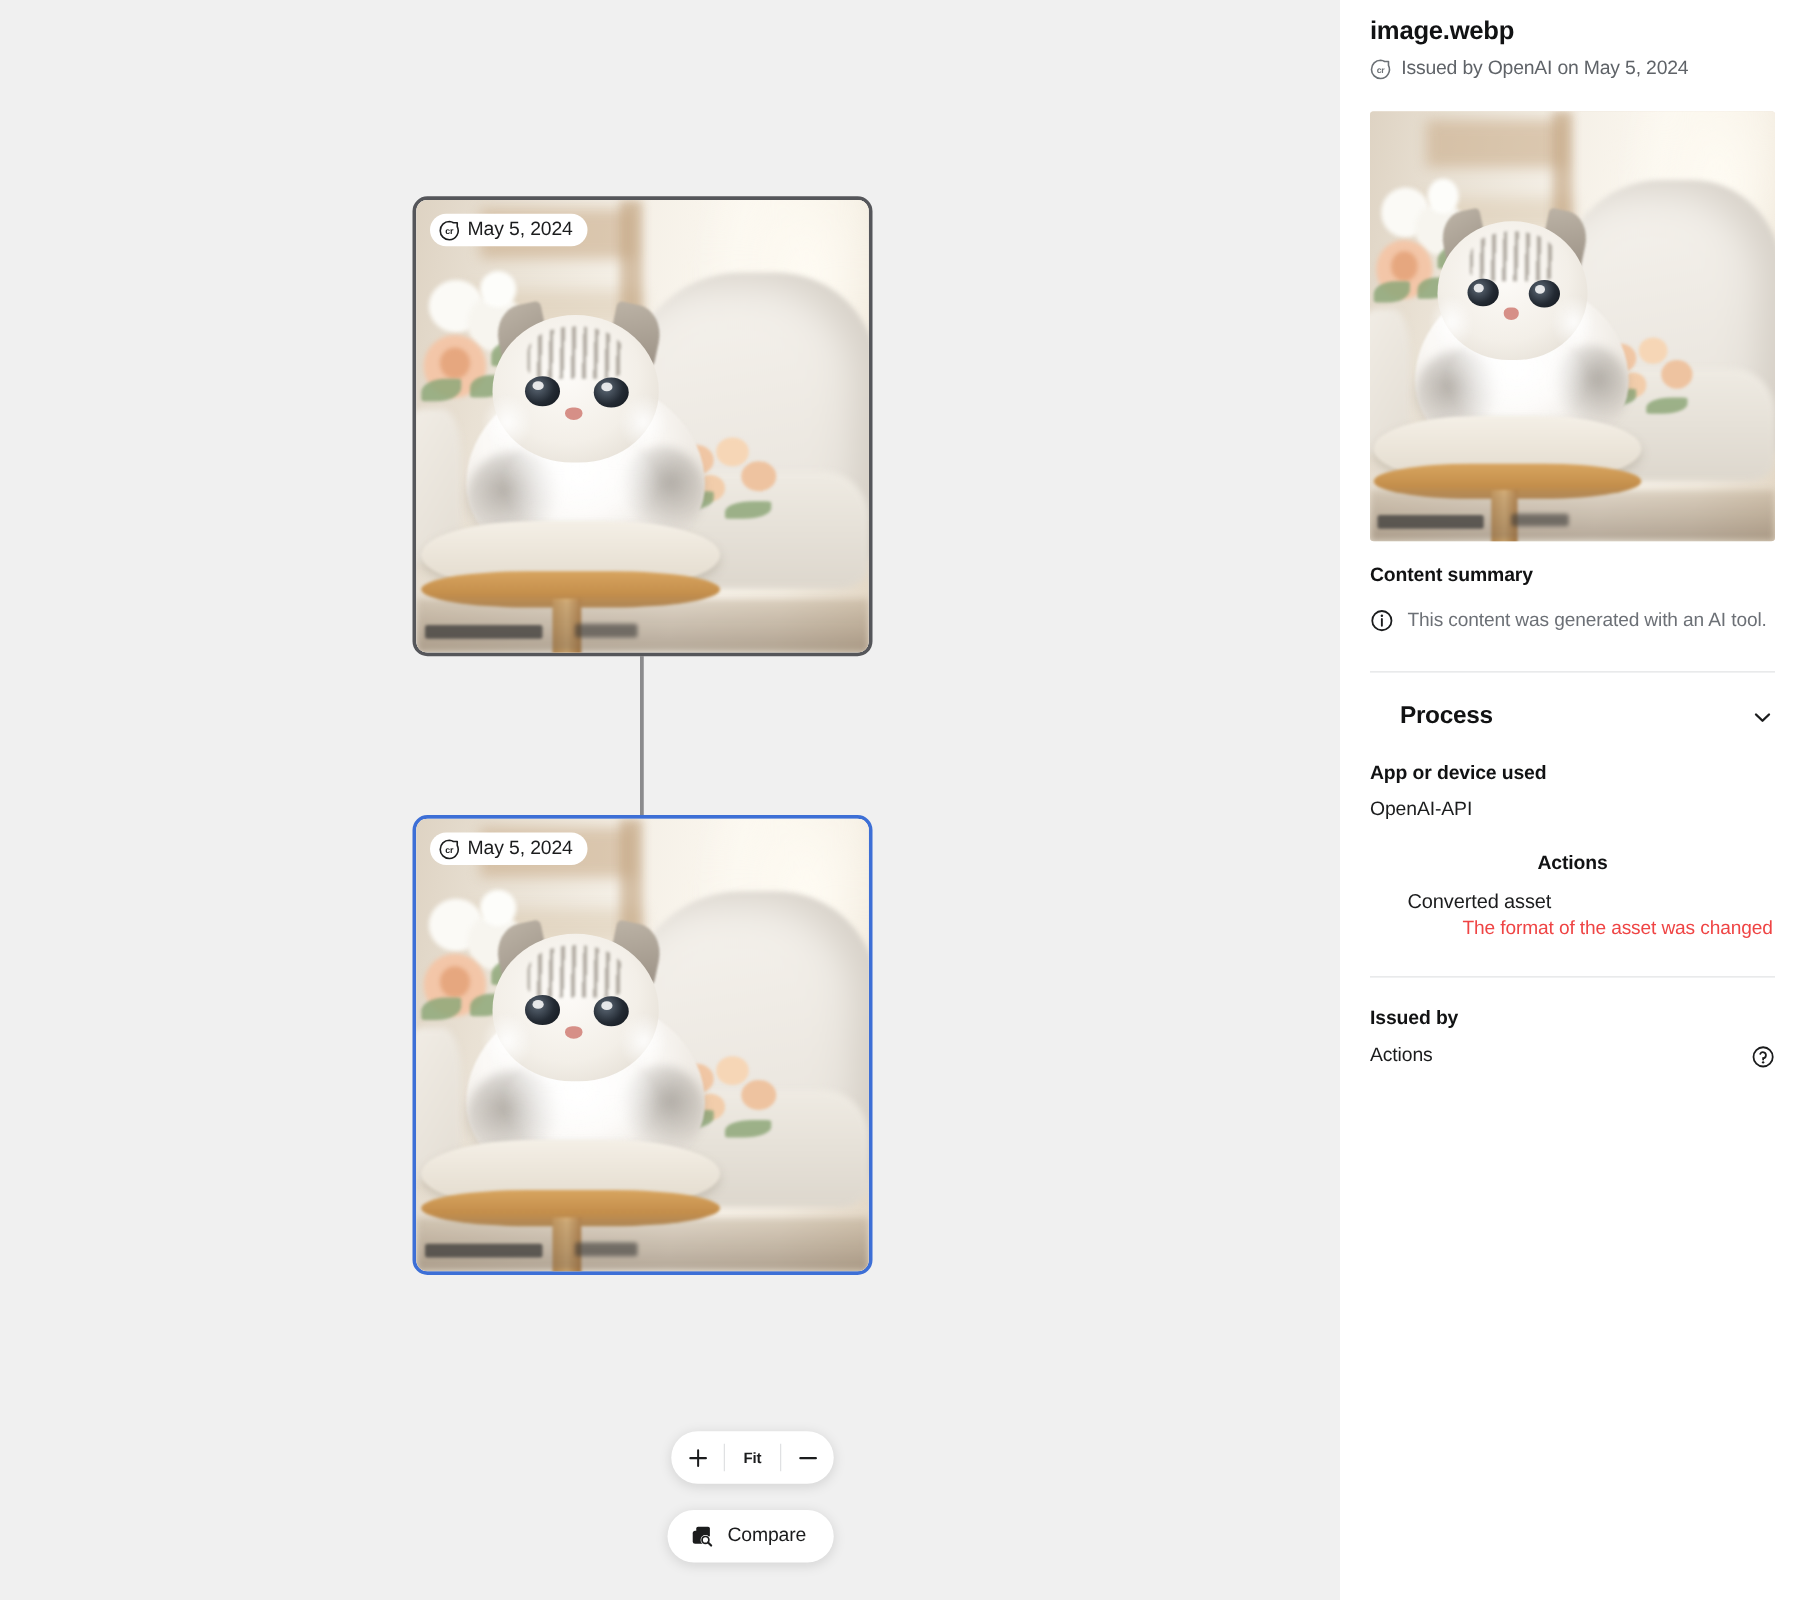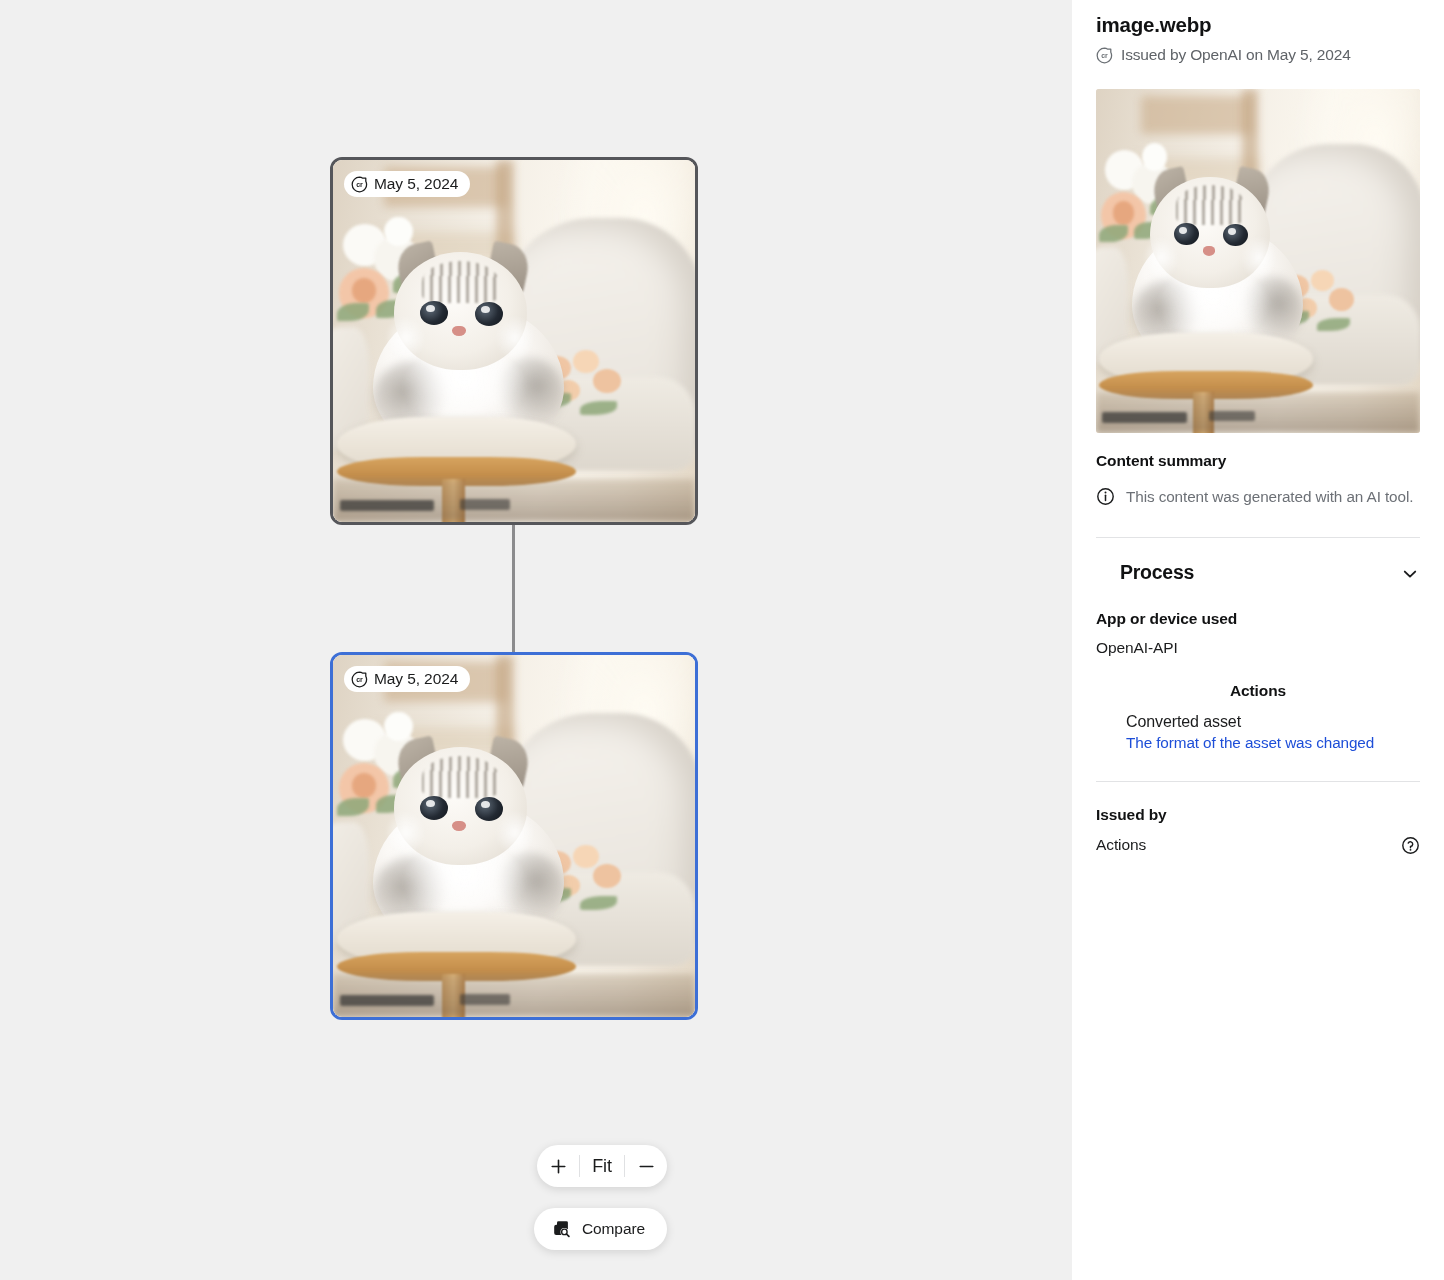--- a/index.html
+++ b/index.html
@@ -282,21 +282,21 @@
   .process-block { margin-top: 20px; }
   .process-desc { margin-top: 8px; max-width: 300px; }
 
   .kv { margin-top: 22px; }
   .kv .val { margin-top: 11px; }
 
   .actions-title { margin-top: 25px; text-align: center; }
   .action-item { display: flex; gap: 10px; margin-top: 13px; align-items: flex-start; }
   .action-item .icon-slot { width: 20px; flex: 0 0 20px; padding-top: 3px; }
   .action-item .a-name { font-size: 16px; color: #1b1c1d; letter-spacing: -0.1px; }
-  .action-item .a-desc { font-size: 15.3px; color: #1d4ed8; letter-spacing: -0.1px; margin-top: 3px; }
+  .action-item .a-desc { font-size: 15.3px; color: #ef4444; letter-spacing: -0.1px; margin-top: 3px; margin-left: 44px; }
 
   .about-block { margin-top: 22px; }
   .issuedby-label { margin-top: 24px; }
   .issuer-row {
     display: flex; align-items: center; justify-content: space-between;
     margin-top: 12px;
   }
 
   
   .zoom-bar {
@@ -304,21 +304,21 @@
     display: flex; align-items: center;
     background: #ffffff;
     border-radius: 999px;
     height: 42px;
     box-shadow: 0 2px 10px rgba(0,0,0,.13);
     overflow: hidden;
   }
   .zoom-bar .zb {
     display: flex; align-items: center; justify-content: center;
     height: 42px; cursor: pointer;
-    font-size: 18px; font-weight: normal; color: #1b1c1d;
+    font-size: 12px; font-weight: bold; color: #1b1c1d;
     letter-spacing: -0.1px;
   }
   .zoom-bar .zb.plus { width: 42px; }
   .zoom-bar .zb.fit { width: 44px; }
   .zoom-bar .zb.minus { width: 42px; }
   .zoom-bar .sep { width: 1px; height: 22px; background: #e0e1e3; }
 
   .compare-btn {
     position: absolute; right: 405px; bottom: 30px;
     display: flex; align-items: center; gap: 10px;

